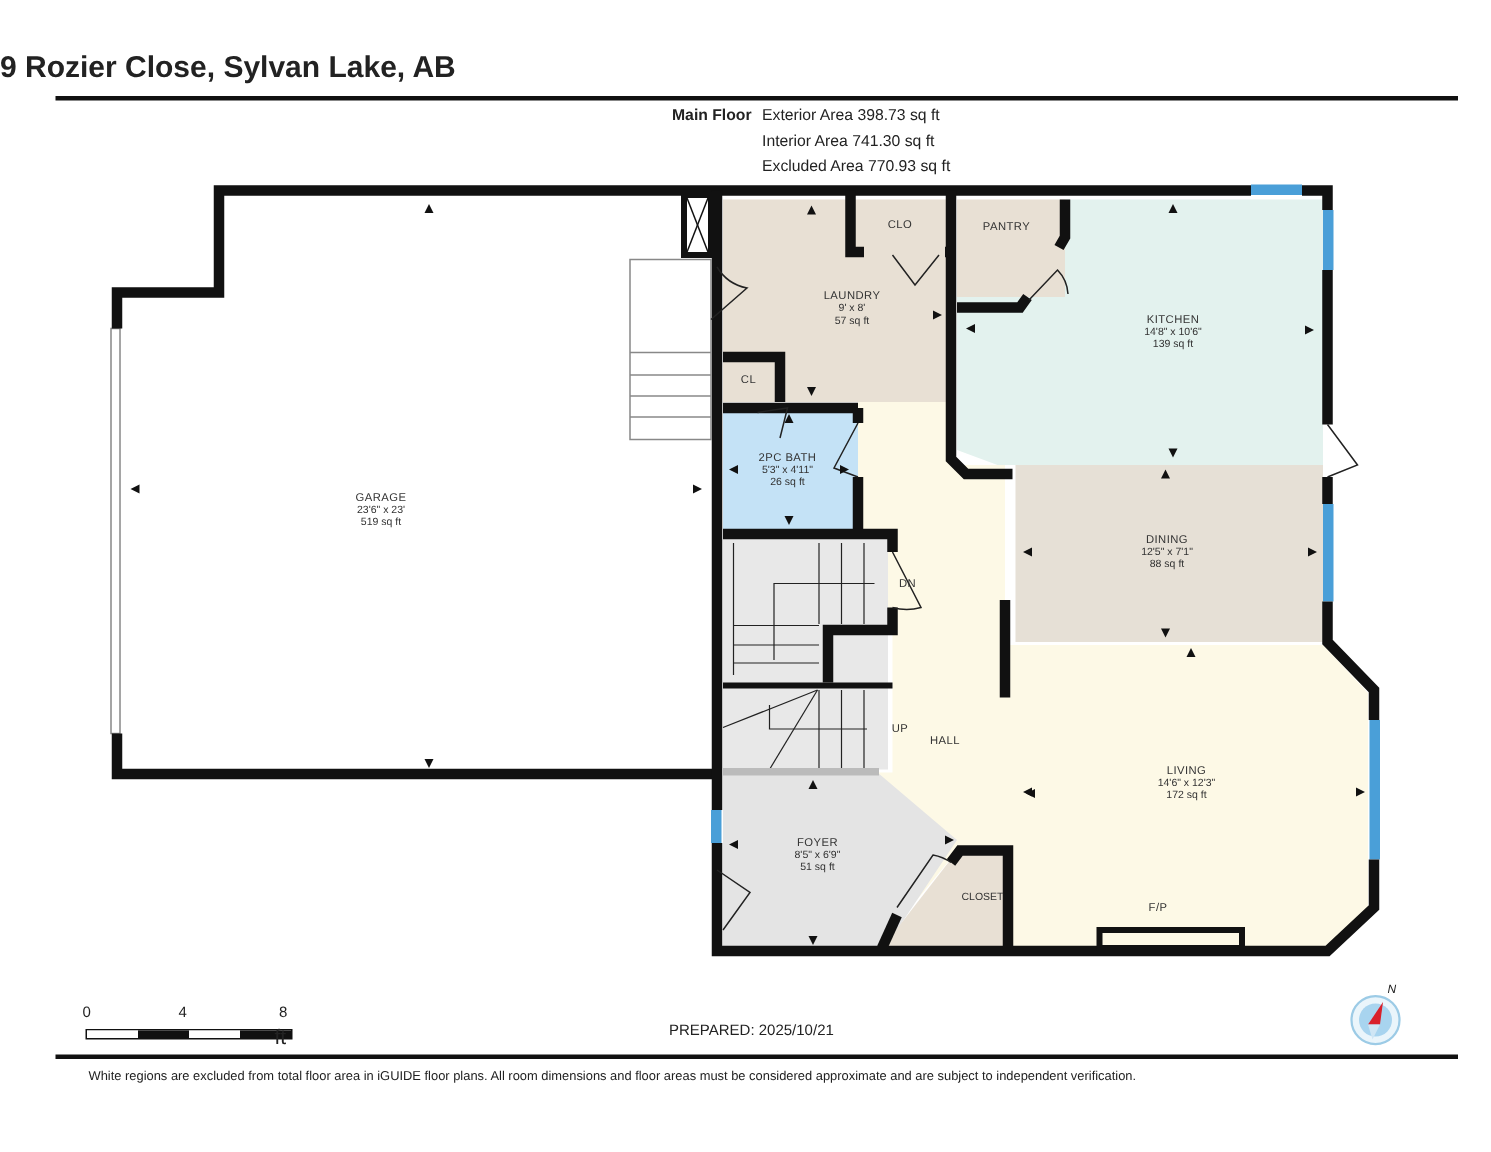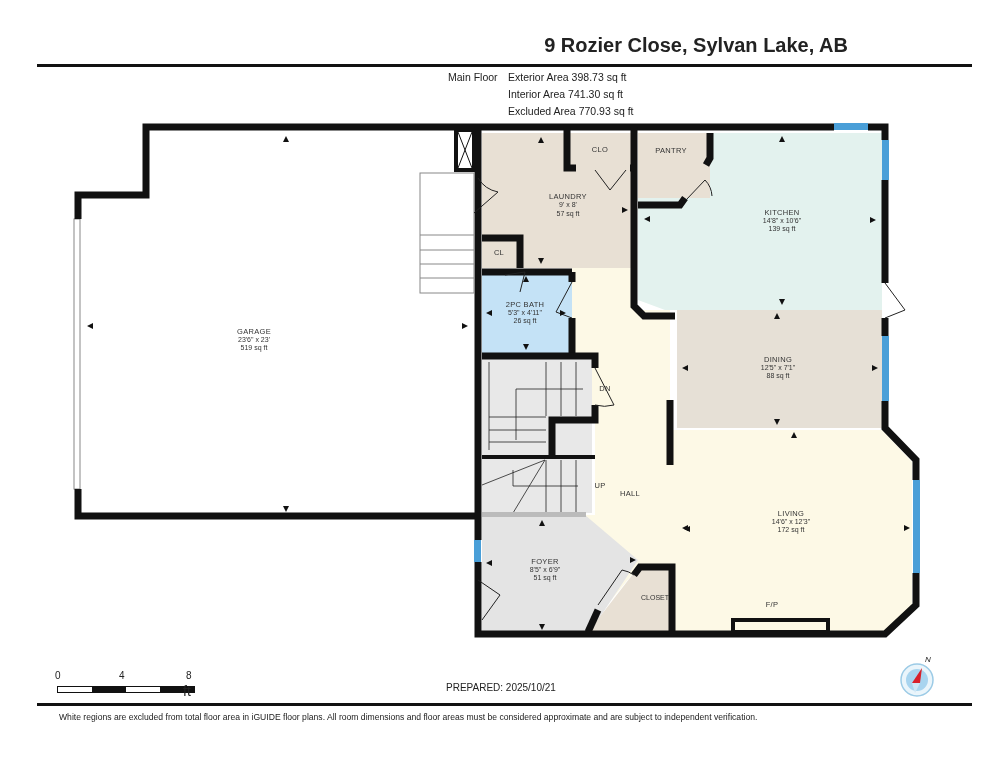--- a/index.html
+++ b/index.html
@@ -1,20 +1,20 @@
 <!DOCTYPE html>
 <html><head>
 <meta charset="utf-8">
 <style>
   html, body { margin:0; padding:0; background:#fff; }
   body { width:994px; height:768px; position:relative; overflow:hidden; font-family:"Liberation Sans", sans-serif; color:#222; }
-  .title { position:absolute; left:0; width:848px; top:34px; text-align:right; font-size:20px; font-weight:bold; letter-spacing:0px; }
+  .title { position:absolute; left:0; width:848px; top:34px; text-align:left; font-size:20px; font-weight:bold; letter-spacing:0px; }
   .rule { position:absolute; left:37px; width:935px; height:3px; background:#111; }
   .areas { position:absolute; top:69px; left:0; font-size:10.5px; line-height:17px; }
-  .areas .lbl { position:absolute; left:448px; top:0; font-weight:normal; white-space:nowrap;text-align:center; }
+  .areas .lbl { position:absolute; left:448px; top:0; font-weight:bold; white-space:nowrap;text-align:center; }
   .areas .vals { position:absolute; left:508px; top:0; white-space:nowrap; }
   svg.plan { position:absolute; left:0; top:0; }
   .room-label { font-family:"Liberation Sans", sans-serif; font-size:7px; fill:#333; text-anchor:middle; }
   .room-name { font-family:"Liberation Sans", sans-serif; font-size:7.5px; fill:#333; text-anchor:middle; letter-spacing:0.3px; }
   .scale { position:absolute; left:55px; top:670px; }
   .scale .ticks { position:relative; height:14px; font-size:10px; }
   .scale .ticks span { position:absolute; top:0; }
   .scale .bar { position:absolute; top:16px; left:2px; width:136px; height:5px; border:1px solid #111; display:flex; }
   .scale .bar div { flex:1; }
   .scale .unit { position:absolute; left:128px; top:13px; font-size:14px; }

